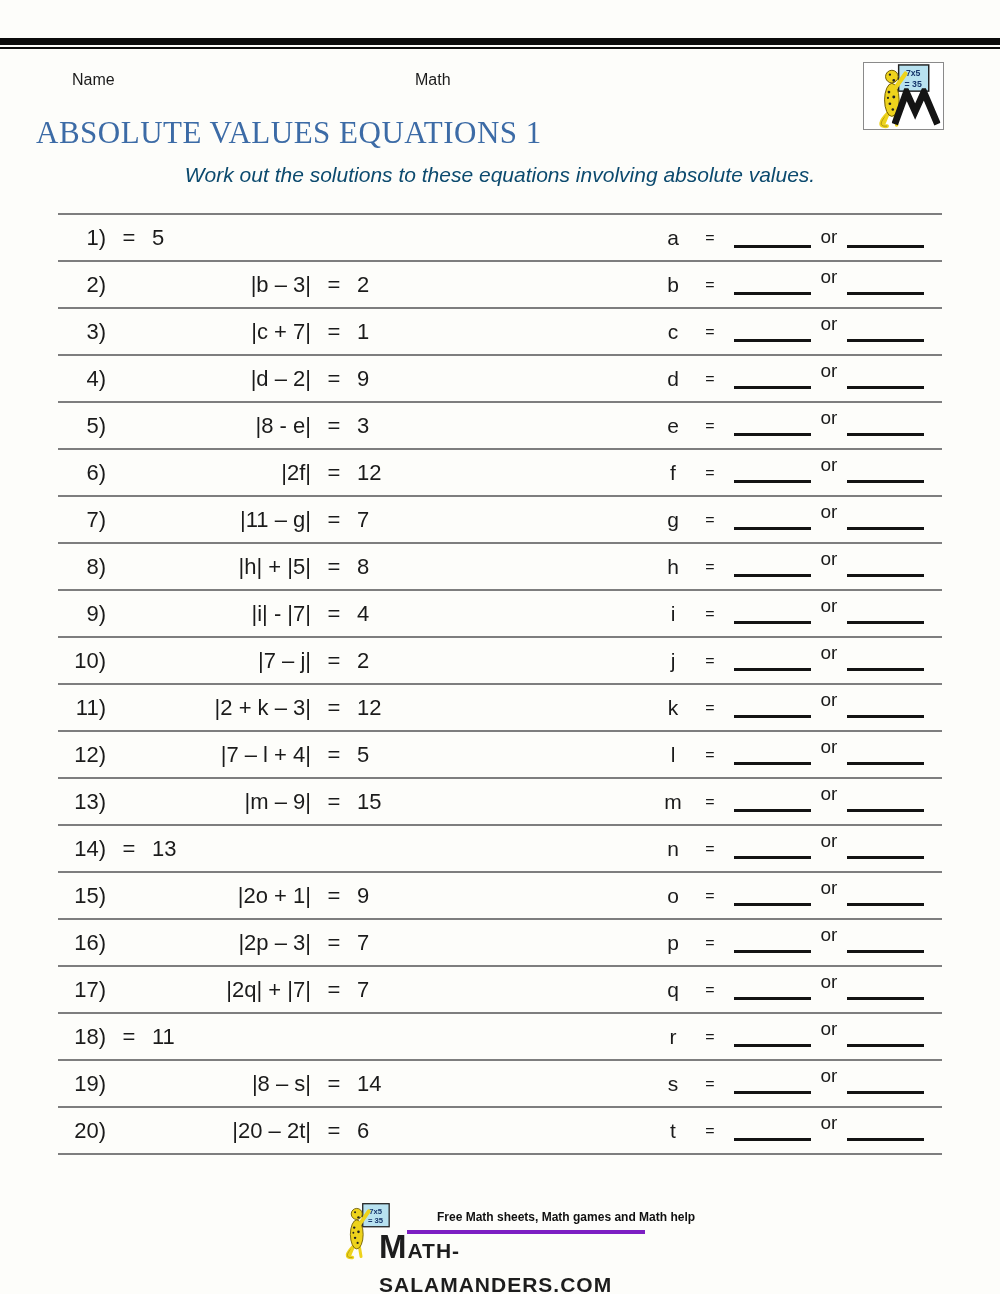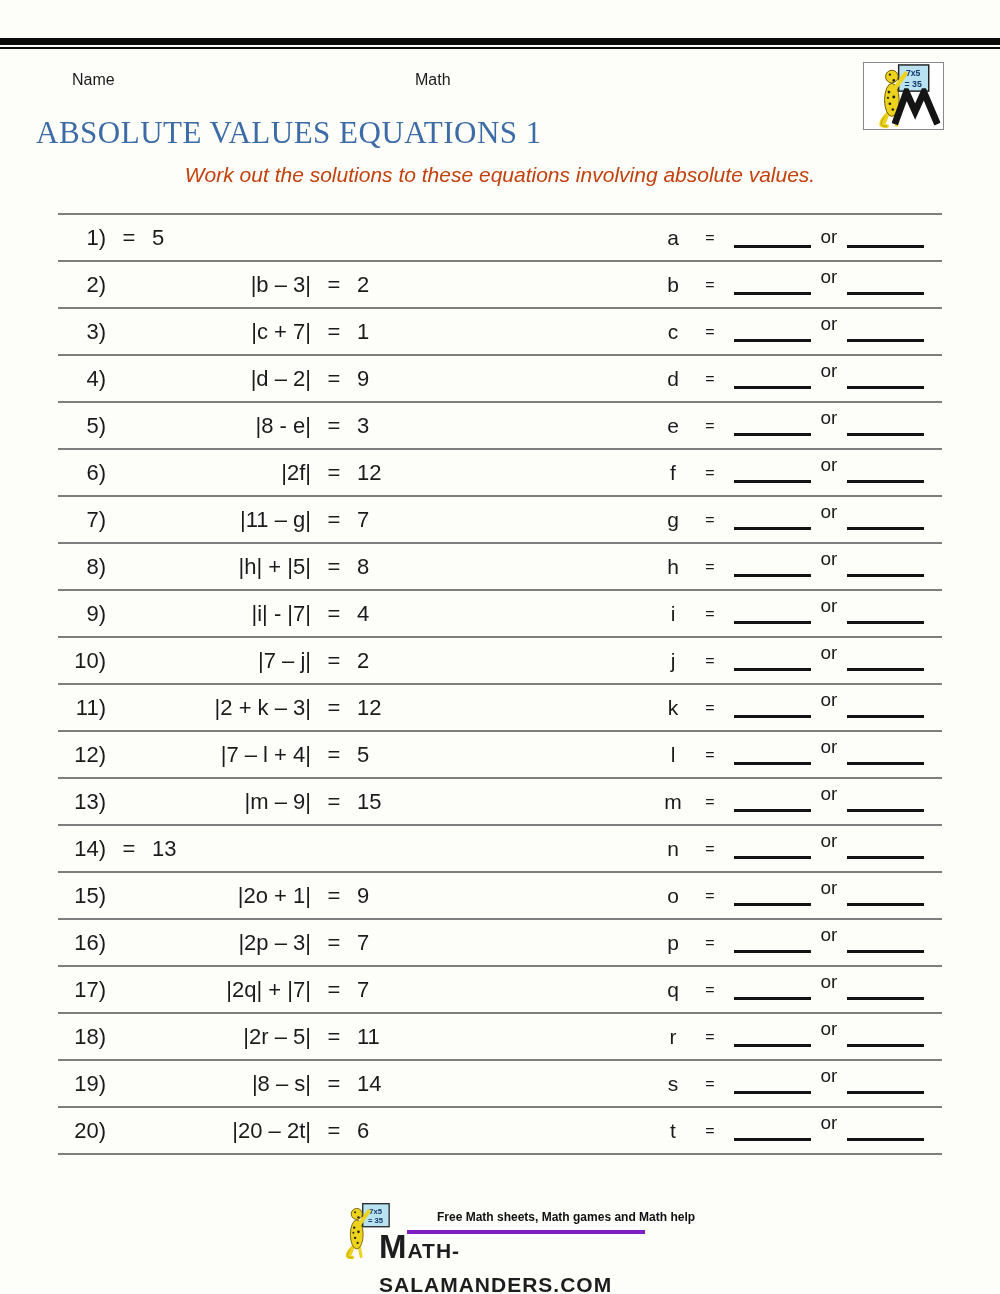--- a/index.html
+++ b/index.html
@@ -34,21 +34,21 @@
     font-weight:normal;
     font-size:31px;
     letter-spacing:0.5px;
     color:#3c6ba6;
   }
   .subtitle {
     margin:12px 0 0 0;
     text-align:center;
     font-size:21px;
     font-style:italic;
-    color:#c2410c;
+    color:#0c4a6e;
   }
 
   
   .problems {
     margin:26px 58px 0 58px;
     border-top:2px solid #7e7e7e;
   }
   .row {
     display:flex;
     align-items:center;
@@ -368,21 +368,20 @@
       <span class="spacer"></span>
       <span class="avar">q</span>
       <span class="aeq">=</span>
       <span class="blank"></span>
       <span class="orlbl">or</span>
       <span class="blank"></span>
     </div>
 
     <div class="row">
       <span class="num">18)</span>
-      <span class="lhs">|2r – 5|</span>
       <span class="eqs">=</span>
       <span class="rhs">11</span>
       <span class="spacer"></span>
       <span class="avar">r</span>
       <span class="aeq">=</span>
       <span class="blank"></span>
       <span class="orlbl">or</span>
       <span class="blank"></span>
     </div>
 

